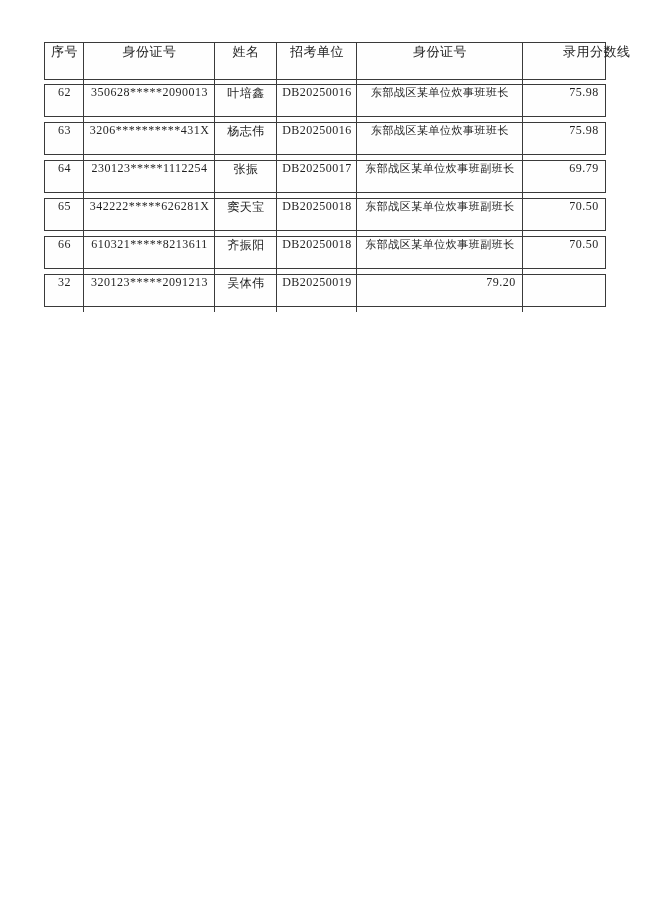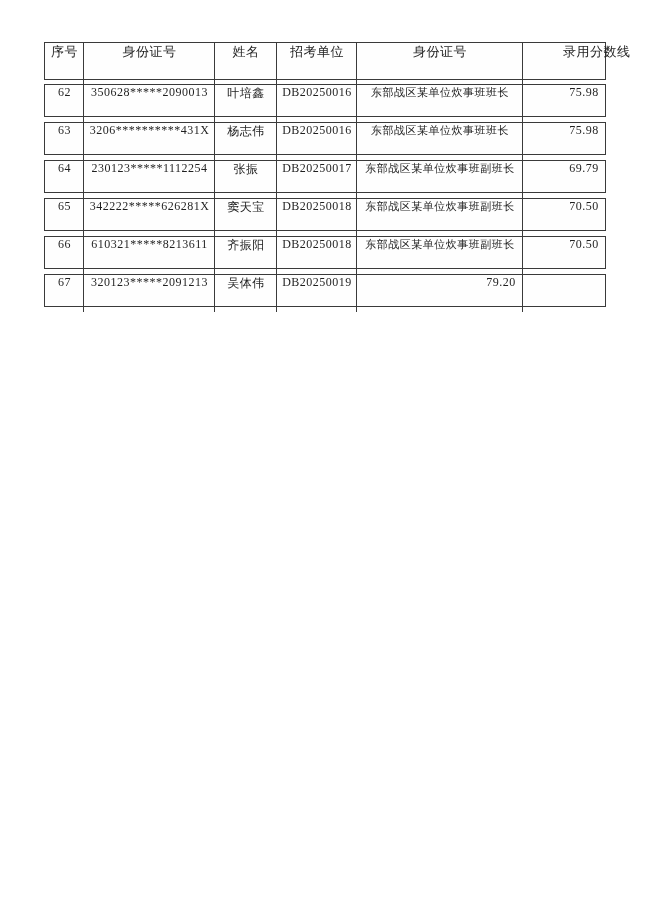--- a/index.html
+++ b/index.html
@@ -109,21 +109,21 @@
     <div class="t-row">
       <div class="cell c0">66</div>
       <div class="cell c1">610321*****8213611</div>
       <div class="cell c2">齐振阳</div>
       <div class="cell c3">DB20250018</div>
       <div class="cell c4">东部战区某单位炊事班副班长</div>
       <div class="cell c5">70.50</div>
     </div>
 
     <div class="t-row">
-      <div class="cell c0">67</div>
+      <div class="cell c0">32</div>
       <div class="cell c1">320123*****2091213</div>
       <div class="cell c2">吴体伟</div>
       <div class="cell c3">DB20250019</div>
       <div class="cell c5">79.20</div>
     </div>
 
     <div class="vlines">
       <div class="vline v1"></div>
       <div class="vline v2"></div>
       <div class="vline v3"></div>

